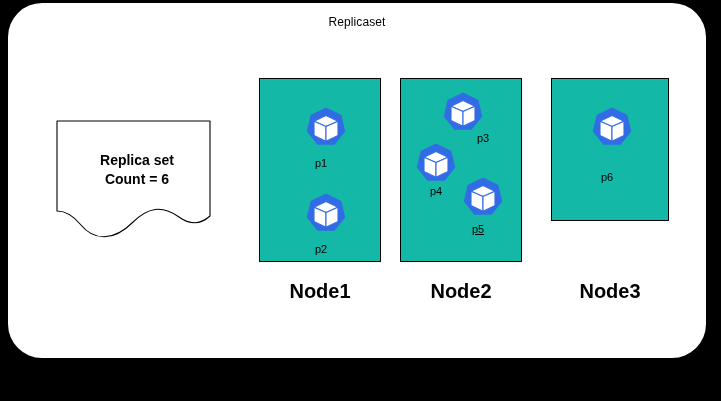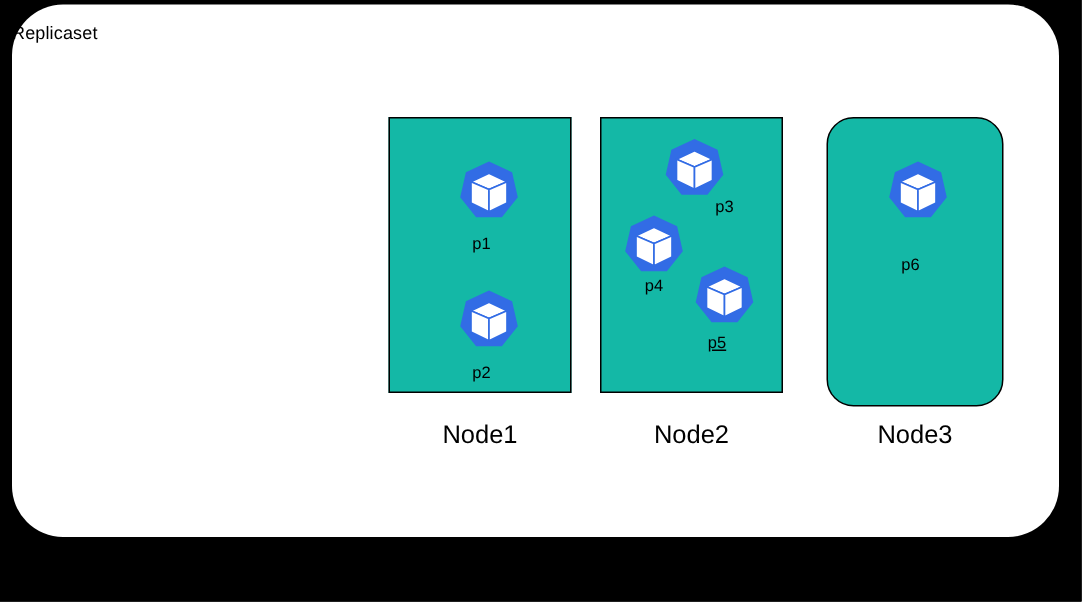--- a/index.html
+++ b/index.html
@@ -27,21 +27,21 @@
     width: 698px;
     height: 355px;
     background: #ffffff;
     border-radius: 34px;
   }
   #replicaset-title {
     position: absolute;
     left: 0;
     top: 12px;
     width: 698px;
-    text-align: left;
+    text-align: center;
     font-size: 12px;
     color: #000000;
     letter-spacing: 0.1px;
   }
   
   #replica-note {
     position: absolute;
     left: 40px;
     top: 110px;
     width: 175px;
@@ -63,22 +63,22 @@
   
   .node-box {
     position: absolute;
     background: #14b8a6;
     border: 1.4px solid #000000;
     box-sizing: border-box;
   }
   .node-label {
     position: absolute;
     text-align: center;
-    font-size: 17px;
-    font-weight: normal;
+    font-size: 20px;
+    font-weight: bold;
     color: #000000;
   }
   
   .pod {
     position: absolute;
     width: 48px;
     height: 48px;
   }
   .pod svg { display: block; width: 48px; height: 48px; }
   .pod-label {
@@ -91,20 +91,31 @@
 </style>
 </head>
 <body>
 
 <div id="canvas">
 
   <div id="replicaset-panel">
 
     <div id="replicaset-title">Replicaset</div>
 
+    <div id="replica-note">
+      <svg width="175" height="130" viewBox="0 0 175 130" xmlns="http://www.w3.org/2000/svg">
+        <path d="M 9,8 L 162,8 L 162,103
+                 C 152,112 142,112 131,104
+                 C 114,92 100,94 84,110
+                 C 66,128 46,128 33,112
+                 C 24,101 15,98 9,98 Z" fill="#ffffff" stroke="#000000" stroke-width="1.1" stroke-linejoin="round" stroke-linecap="round"></path>
+      </svg>
+      <div id="replica-note-text">Replica set
+Count = 6</div>
+    </div>
 
     <div id="nodes-layer">
         <div class="node-box" style="left: 251px; top: 75px; width: 122px; height: 184px;">
           <div class="pod" style="left: 42px; top: 26px;">
   <svg viewBox="0 0 48 48" xmlns="http://www.w3.org/2000/svg">
     <path class="pod-hex" d="M24 2.6 L39.4 9.9 L43.2 26.5 L32.6 39.8 L15.4 39.8 L4.8 26.5 L8.6 9.9 Z" fill="#326CE5"></path>
     <path d="M24 10.5 L36 16.2 L36 30.4 L24 36.2 L12 30.4 L12 16.2 Z" fill="#ffffff"></path>
     <path d="M24 10.5 L36 16.2 L24 21.4 L12 16.2 Z" fill="#ffffff" stroke="#326CE5" stroke-width="1.1" stroke-linejoin="round"></path>
     <path d="M12 16.2 L24 21.4 L24 36.2 L12 30.4 Z" fill="#ffffff" stroke="#326CE5" stroke-width="1.1" stroke-linejoin="round"></path>
     <path d="M36 16.2 L36 30.4 L24 36.2 L24 21.4 Z" fill="#ffffff" stroke="#326CE5" stroke-width="1.1" stroke-linejoin="round"></path>
@@ -149,21 +160,21 @@
     <path class="pod-hex" d="M24 2.6 L39.4 9.9 L43.2 26.5 L32.6 39.8 L15.4 39.8 L4.8 26.5 L8.6 9.9 Z" fill="#326CE5"></path>
     <path d="M24 10.5 L36 16.2 L36 30.4 L24 36.2 L12 30.4 L12 16.2 Z" fill="#ffffff"></path>
     <path d="M24 10.5 L36 16.2 L24 21.4 L12 16.2 Z" fill="#ffffff" stroke="#326CE5" stroke-width="1.1" stroke-linejoin="round"></path>
     <path d="M12 16.2 L24 21.4 L24 36.2 L12 30.4 Z" fill="#ffffff" stroke="#326CE5" stroke-width="1.1" stroke-linejoin="round"></path>
     <path d="M36 16.2 L36 30.4 L24 36.2 L24 21.4 Z" fill="#ffffff" stroke="#326CE5" stroke-width="1.1" stroke-linejoin="round"></path>
   </svg>
 </div>
           <div class="pod-label" style="left: 58px; top: 144px; width: 38px; text-decoration: underline;">p5</div>
         </div>
         <div class="node-label" style="left: 392px; top: 277px; width: 122px;">Node2</div>
-        <div class="node-box" style="left: 543px; top: 75px; width: 118px; height: 193px; border-radius: 18px;">
+        <div class="node-box" style="left: 543px; top: 75px; width: 118px; height: 143px;">
           <div class="pod" style="left: 36px; top: 26px;">
   <svg viewBox="0 0 48 48" xmlns="http://www.w3.org/2000/svg">
     <path class="pod-hex" d="M24 2.6 L39.4 9.9 L43.2 26.5 L32.6 39.8 L15.4 39.8 L4.8 26.5 L8.6 9.9 Z" fill="#326CE5"></path>
     <path d="M24 10.5 L36 16.2 L36 30.4 L24 36.2 L12 30.4 L12 16.2 Z" fill="#ffffff"></path>
     <path d="M24 10.5 L36 16.2 L24 21.4 L12 16.2 Z" fill="#ffffff" stroke="#326CE5" stroke-width="1.1" stroke-linejoin="round"></path>
     <path d="M12 16.2 L24 21.4 L24 36.2 L12 30.4 Z" fill="#ffffff" stroke="#326CE5" stroke-width="1.1" stroke-linejoin="round"></path>
     <path d="M36 16.2 L36 30.4 L24 36.2 L24 21.4 Z" fill="#ffffff" stroke="#326CE5" stroke-width="1.1" stroke-linejoin="round"></path>
   </svg>
 </div>
           <div class="pod-label" style="left: 36px; top: 92px; width: 38px;">p6</div>

